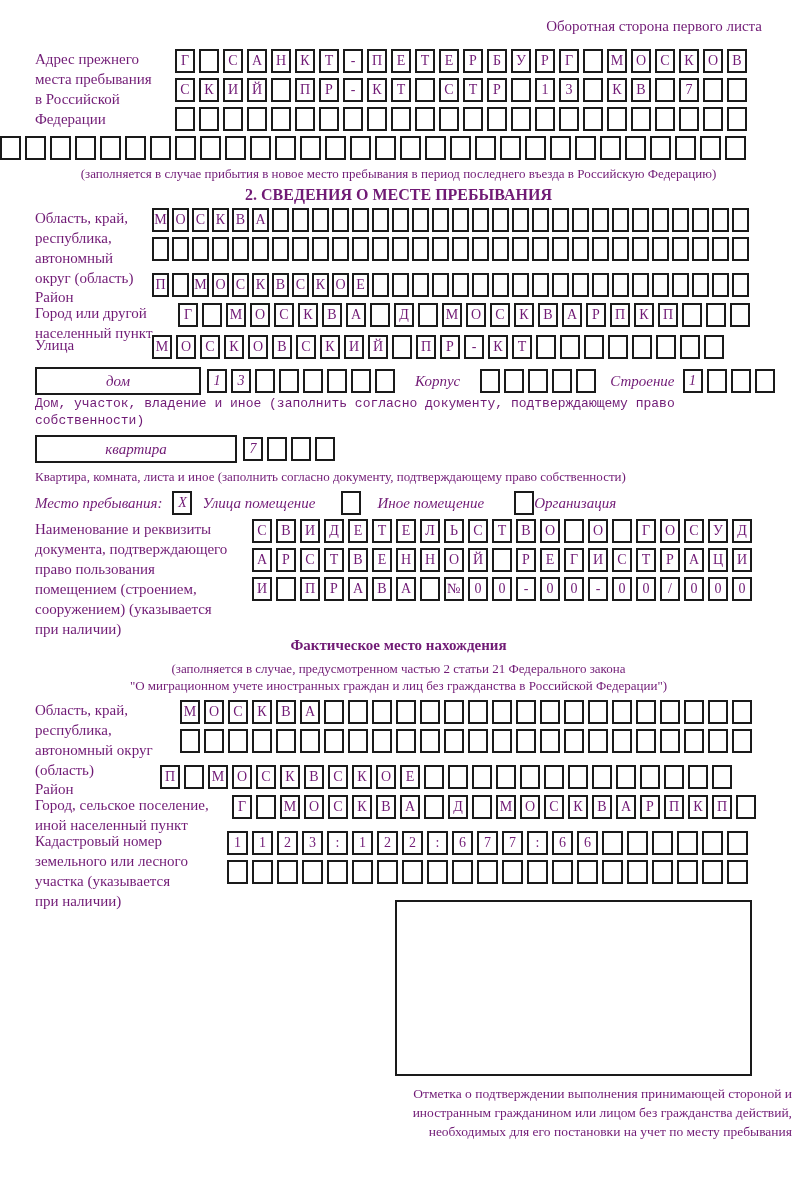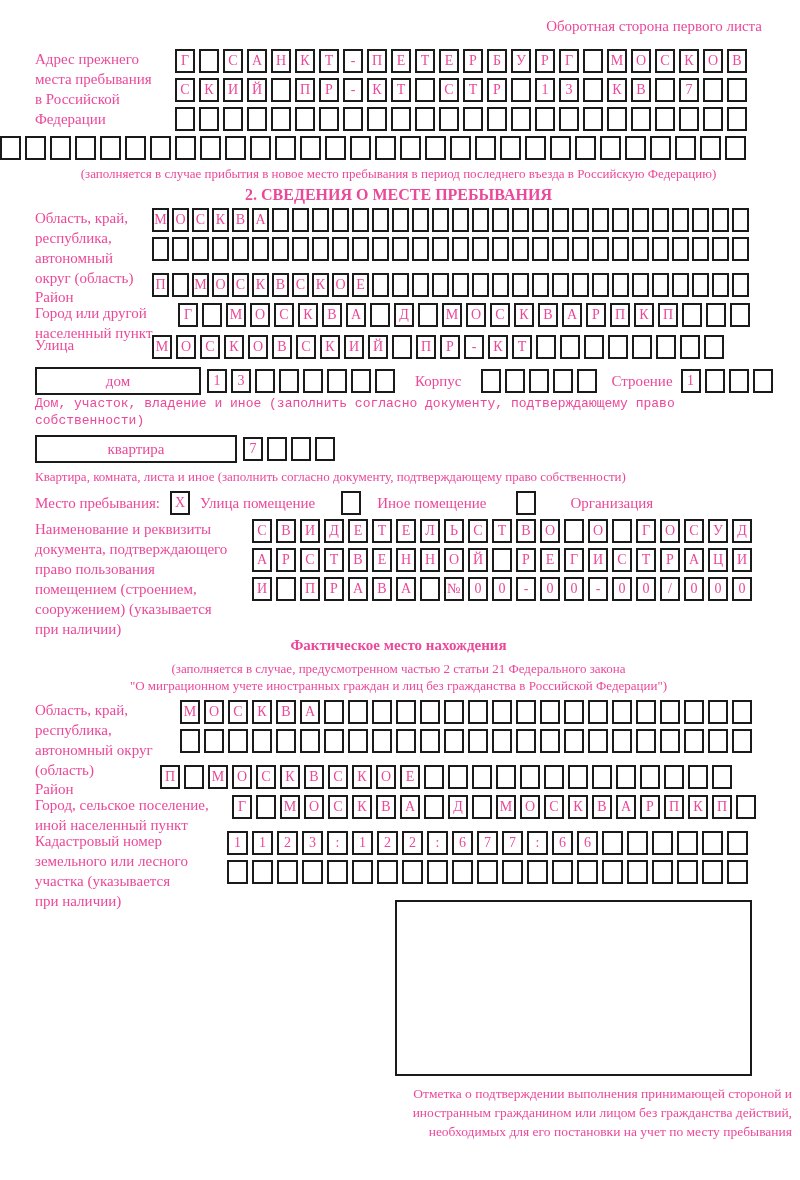--- a/index.html
+++ b/index.html
@@ -2,21 +2,21 @@
 <html><head>
 <meta charset="utf-8">
 <style>
   html,body{margin:0;padding:0;background:#ffffff;}
   .page{
     position:relative;
     width:800px;height:1180px;
     box-sizing:border-box;
     padding:16px 38px 0 35px;
     background:#ffffff;
-    color:#ec4899;
+    color:#701a75;
     font-family:"Liberation Serif","DejaVu Serif",serif;
     font-size:15px;
     overflow:hidden;
   }
   .hdr-note{text-align:right;font-size:15px;margin:2px 0 14px 0;}
   .field{position:relative;}
   .field-label{
     position:absolute;left:0;top:0;
     white-space:pre-line;
     line-height:20px;font-size:15px;font-family:Liberation Serif, serif;
@@ -35,21 +35,21 @@
   }
   .bw17 .char-box{width:17px;}
   .bw21 .char-box{width:21px;}
   .note{font-size:13px;line-height:17px;}
   .note-center{text-align:center;}
   .sec-title{text-align:center;font-weight:bold;font-size:16px;}
   .ml140{margin-left:140px;} .ml117{margin-left:117px;} .ml143{margin-left:143px;}
   .ml217{margin-left:217px;} .ml145{margin-left:145px;} .ml125{margin-left:125px;}
   .ml197{margin-left:197px;} .ml192{margin-left:192px;}
   .fullbleed{margin-left:-35px;}
-  .inline-row{display:flex;align-items:center;}
+  .inline-row{display:flex;align-items:center;font-style:italic;}
   .bigcell{
     box-sizing:border-box;border:2px solid #1a1a1a;height:28px;
     display:flex;align-items:center;justify-content:center;
     font-size:15px;flex:0 0 auto;
   }
   .stamp-box{
     box-sizing:border-box;border:2px solid #1a1a1a;
     width:357px;height:176px;margin-left:360px;margin-top:16px;
     background:#fff;
   }
@@ -412,21 +412,21 @@
         <span class="char-box">X</span>
       </div>
     <div style="margin-left:10px;">Улица помещение</div>
     <div class="boxes" style="margin:0 0 0 26px;">
         <span class="char-box"></span>
       </div>
     <div style="margin-left:16px;">Иное помещение</div>
     <div class="boxes" style="margin:0 0 0 30px;">
         <span class="char-box"></span>
       </div>
-    <div style="margin-left:34px;">Организация</div>
+    <div style="">Организация</div>
   </div>
 
   <div class="field mt4">
     <div class="field-label">Наименование и реквизиты
 документа, подтверждающего
 право пользования
 помещением (строением,
 сооружением) (указывается
 при наличии)</div>
     <div class="rows ml217">

